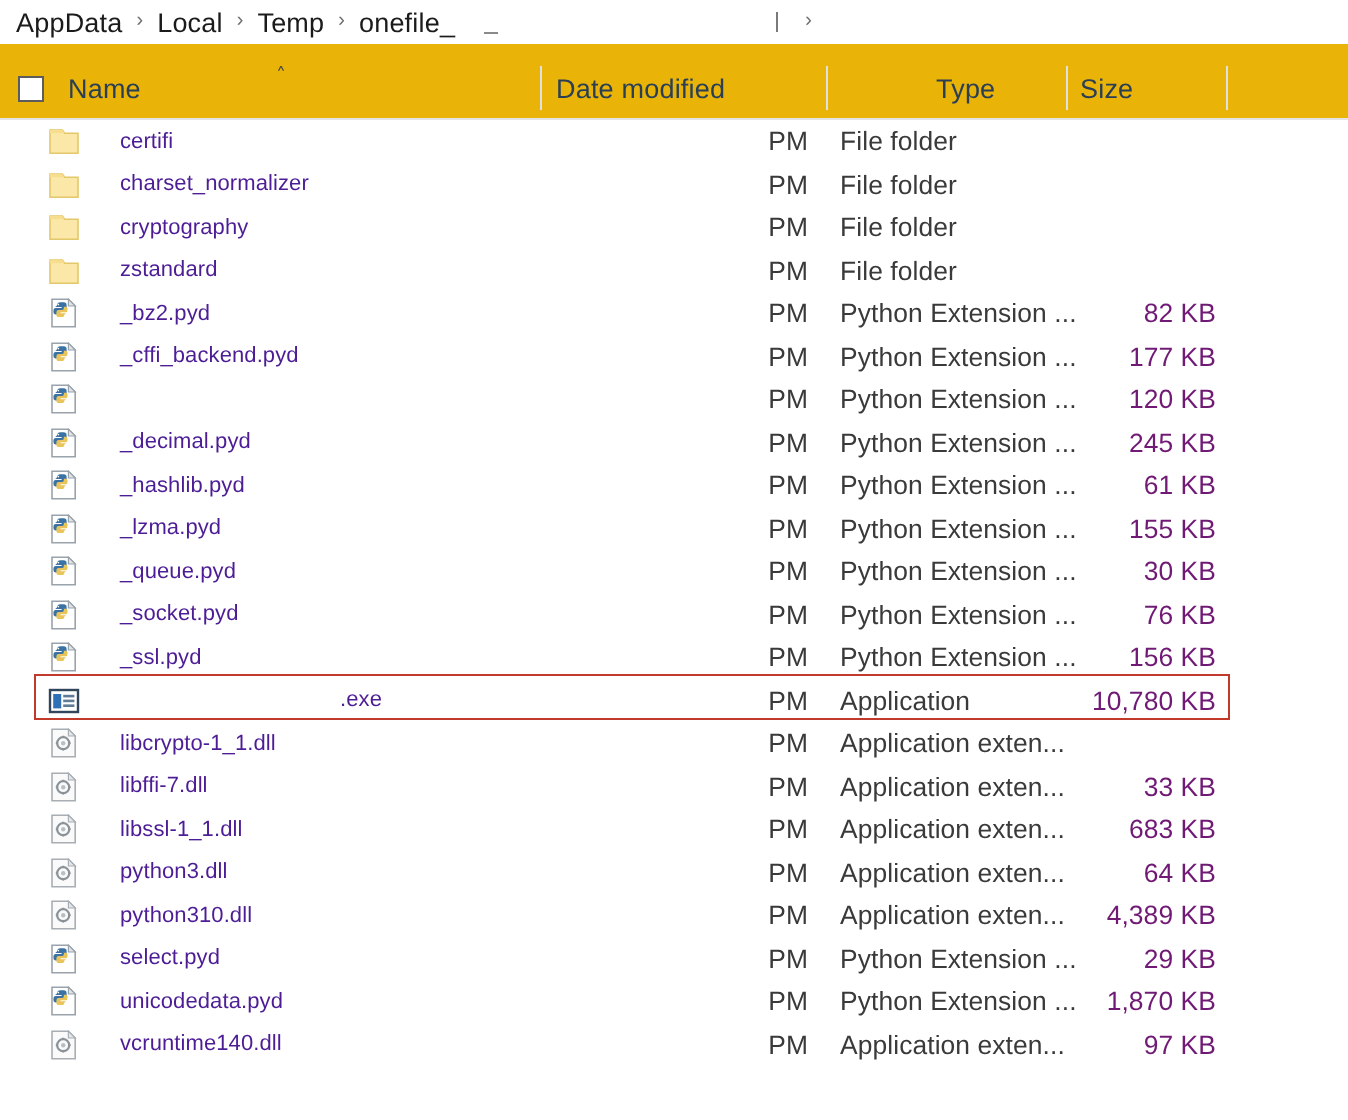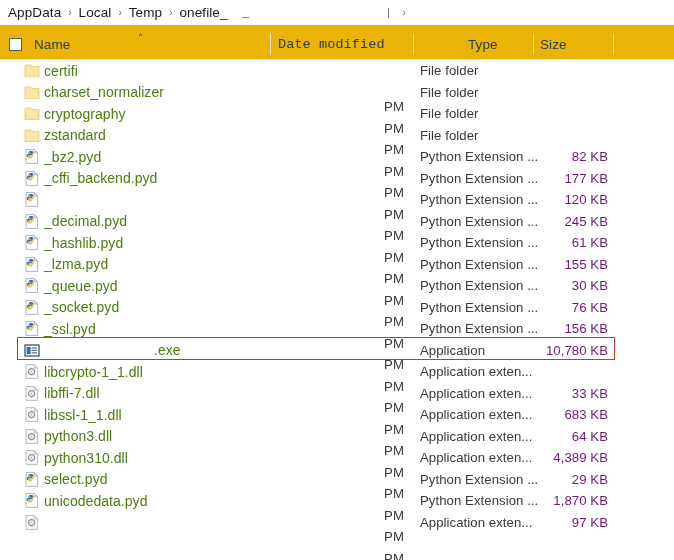--- a/index.html
+++ b/index.html
@@ -19,21 +19,21 @@
 
   
   .breadcrumb-bar {
     position: absolute;
     left: 0; top: 0;
     width: 674px; height: 28px;
     background: #ffffff;
     display: flex;
     align-items: center;
     padding-left: 8px;
-    border-bottom: 3px solid #eab308;
+    border-bottom: 6px solid #eab308;
   }
   .crumb {
     font-size: 13.5px;
     color: #1b1b1b;
     white-space: nowrap;
     letter-spacing: 0.1px;
   }
   .crumb-sep {
     font-size: 10px;
     color: #6e6e6e;
@@ -113,40 +113,39 @@
     width: 674px;
     height: 500px;
   }
   .row {
     position: relative;
     height: 21.5px;
     width: 674px;
   }
   .cell-name {
     position: absolute;
-    left: 44px; top: 0;
+    left: 60px; top: 0;
     height: 21.5px;
     display: flex;
     align-items: center;
-    font-size: 14px;
-    color: #4d7c0f;
+    font-size: 11px;
+    color: #4c1d95;
     white-space: nowrap;
     letter-spacing: 0.05px;
   }
   .cell-date {
     position: absolute;
     left: 278px; top: 0;
     width: 126px; height: 21.5px;
     display: flex;
     align-items: center;
     justify-content: flex-end;
     font-size: 13.2px;
     color: #3a3a3a;
     letter-spacing: 0.05px;
-    margin-top: 36px;
   }
   .cell-type {
     position: absolute;
     left: 420px; top: 0;
     height: 21.5px;
     display: flex;
     align-items: center;
     font-size: 13.2px;
     color: #3a3a3a;
     white-space: nowrap;
@@ -204,21 +203,21 @@
       <span class="bar"></span>
       <span class="crumb-sep">›</span>
     </span>
   </div>
 
   <div class="header-row">
     <div class="select-all-box"></div>
     <div class="hdr-cell" style="left:34px;">Name</div>
     <div class="sort-caret">˄</div>
     <div class="hdr-div" style="left:270px;"></div>
-    <div class="hdr-cell" style="left:278px;font-family:Liberation Mono, monospace;">Date modified</div>
+    <div class="hdr-cell" style="left:278px;">Date modified</div>
     <div class="hdr-div" style="left:413px;"></div>
     <div class="hdr-cell" style="left:420px;margin-left:48px;">Type</div>
     <div class="hdr-div" style="left:533px;"></div>
     <div class="hdr-cell" style="left:540px;">Size</div>
     <div class="hdr-div" style="left:613px;"></div>
   </div>
 
   <div class="list" id="file-list">
       <div class="row">
         <span class="icon">
@@ -527,20 +526,21 @@
       <div class="row">
         <span class="icon">
           <svg width="16" height="15" viewBox="0 0 16 15">
             <path d="M2 0.6 h8.2 L13.6 4 v10.4 H2 Z" fill="#fafafa" stroke="#a8aeb4" stroke-width="0.8"></path>
             <path d="M10.2 0.6 L13.6 4 h-3.4 Z" fill="#e4e7ea" stroke="#a8aeb4" stroke-width="0.6"></path>
             <circle cx="7.6" cy="7.6" r="3" fill="none" stroke="#8b9298" stroke-width="1.1"></circle>
             <circle cx="7.6" cy="7.6" r="1.1" fill="#b9bfc4"></circle>
             <path d="M7.6 3.9 v1 M7.6 10.3 v1 M3.9 7.6 h1 M10.3 7.6 h1" stroke="#8b9298" stroke-width="1"></path>
           </svg>
         </span>
+        <div class="cell-name">vcruntime140.dll</div>
         <div class="cell-date">PM</div>
         <div class="cell-type">Application exten...</div>
         <div class="cell-size">97 KB</div>
       </div>
     </div>
 
   <div class="highlight-box"></div>
 
 </div>
 

